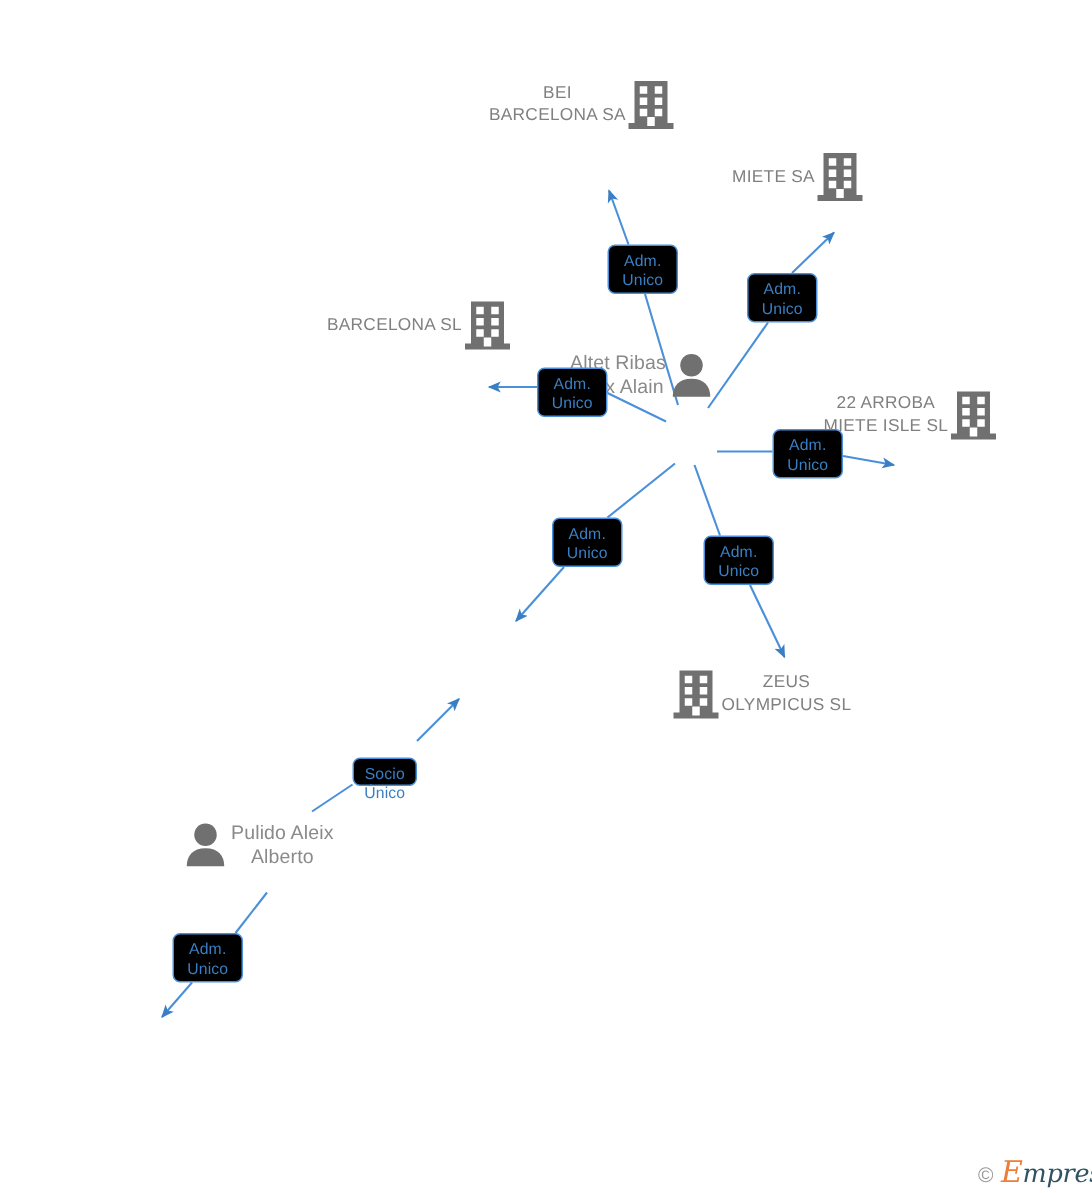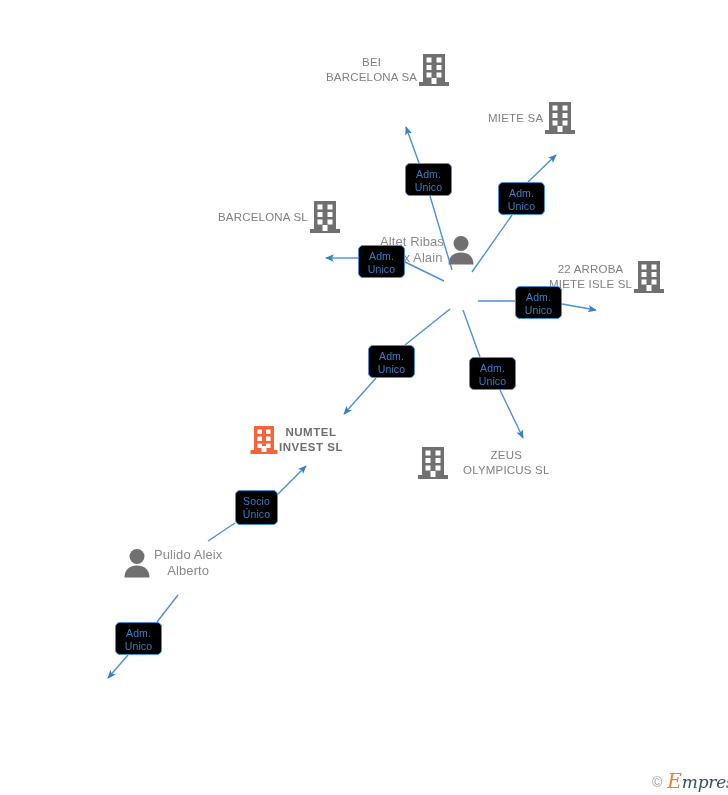--- a/index.html
+++ b/index.html
@@ -207,39 +207,22 @@
     <div class="node-label person">Altet Ribas
 Aleix Alain</div>
     <span class="icon-wrap">
       <svg width="34" height="32" viewBox="0 0 34 32" xmlns="http://www.w3.org/2000/svg">
         <circle cx="17" cy="9.5" r="7.5" fill="#707070"></circle>
         <path d="M17,18.5 C8.5,18.5 4.5,23.5 4.5,30.5 L29.5,30.5 C29.5,23.5 25.5,18.5 17,18.5 Z" fill="#707070"></path>
       </svg>
     </span>
   </div>
 
-  <div class="node" style="left:329px; top:424px;">
-    <span class="icon-wrap">
-      <svg width="30" height="32" viewBox="0 0 30 32" xmlns="http://www.w3.org/2000/svg">
-        <rect x="5" y="2" width="20" height="26" fill="#F4633A"></rect>
-        <rect x="1.5" y="26" width="27" height="4" fill="#F4633A"></rect>
-        <rect x="8.5" y="5.5" width="4.5" height="4.5" fill="#ffffff"></rect>
-        <rect x="17" y="5.5" width="4.5" height="4.5" fill="#ffffff"></rect>
-        <rect x="8.5" y="12.5" width="4.5" height="4.5" fill="#ffffff"></rect>
-        <rect x="17" y="12.5" width="4.5" height="4.5" fill="#ffffff"></rect>
-        <rect x="8.5" y="19.5" width="4.5" height="4.5" fill="#ffffff"></rect>
-        <rect x="17" y="19.5" width="4.5" height="4.5" fill="#ffffff"></rect>
-        <rect x="12.5" y="22" width="5" height="6" fill="#ffffff"></rect>
-      </svg>
-    </span>
-    <div class="node-label bold">NUMTEL
-INVEST  SL</div>
-  </div>
-
-  <div class="node" style="left:496px; top:445px;gap:13px;">
+
+  <div class="node" style="left:527px; top:445px;">
     <span class="icon-wrap">
       <svg width="34" height="36" viewBox="0 0 34 36" xmlns="http://www.w3.org/2000/svg">
         <rect x="6" y="2" width="22" height="30" fill="#707070"></rect>
         <rect x="2" y="30" width="30" height="4" fill="#707070"></rect>
         <rect x="9.5" y="5.5" width="5" height="5" fill="#ffffff"></rect>
         <rect x="19.5" y="5.5" width="5" height="5" fill="#ffffff"></rect>
         <rect x="9.5" y="13" width="5" height="5" fill="#ffffff"></rect>
         <rect x="19.5" y="13" width="5" height="5" fill="#ffffff"></rect>
         <rect x="9.5" y="20.5" width="5" height="5" fill="#ffffff"></rect>
         <rect x="19.5" y="20.5" width="5" height="5" fill="#ffffff"></rect>
@@ -273,21 +256,21 @@
 
   <div class="edge-label" style="left:515px; top:286px; width:47px; height:33px;">Adm.
 Unico</div>
 
   <div class="edge-label" style="left:368px; top:345px; width:47px; height:33px;">Adm.
 Unico</div>
 
   <div class="edge-label" style="left:469px; top:357px; width:47px; height:33px;">Adm.
 Unico</div>
 
-  <div class="edge-label" style="left:235px; top:490px; width:43px; height:35px;">Socio
+  <div class="edge-label" style="left:235px; top:505px; width:43px; height:19px;">Socio
 Único</div>
 
   <div class="edge-label" style="left:115px; top:622px; width:47px; height:33px;">Adm.
 Unico</div>
 
   <div id="watermark" style="left:652px; top:773px;">
     <span class="copy">©</span>
     <span class="brand"><span class="cap">E</span><span>mpresia</span></span>
   </div>
 

